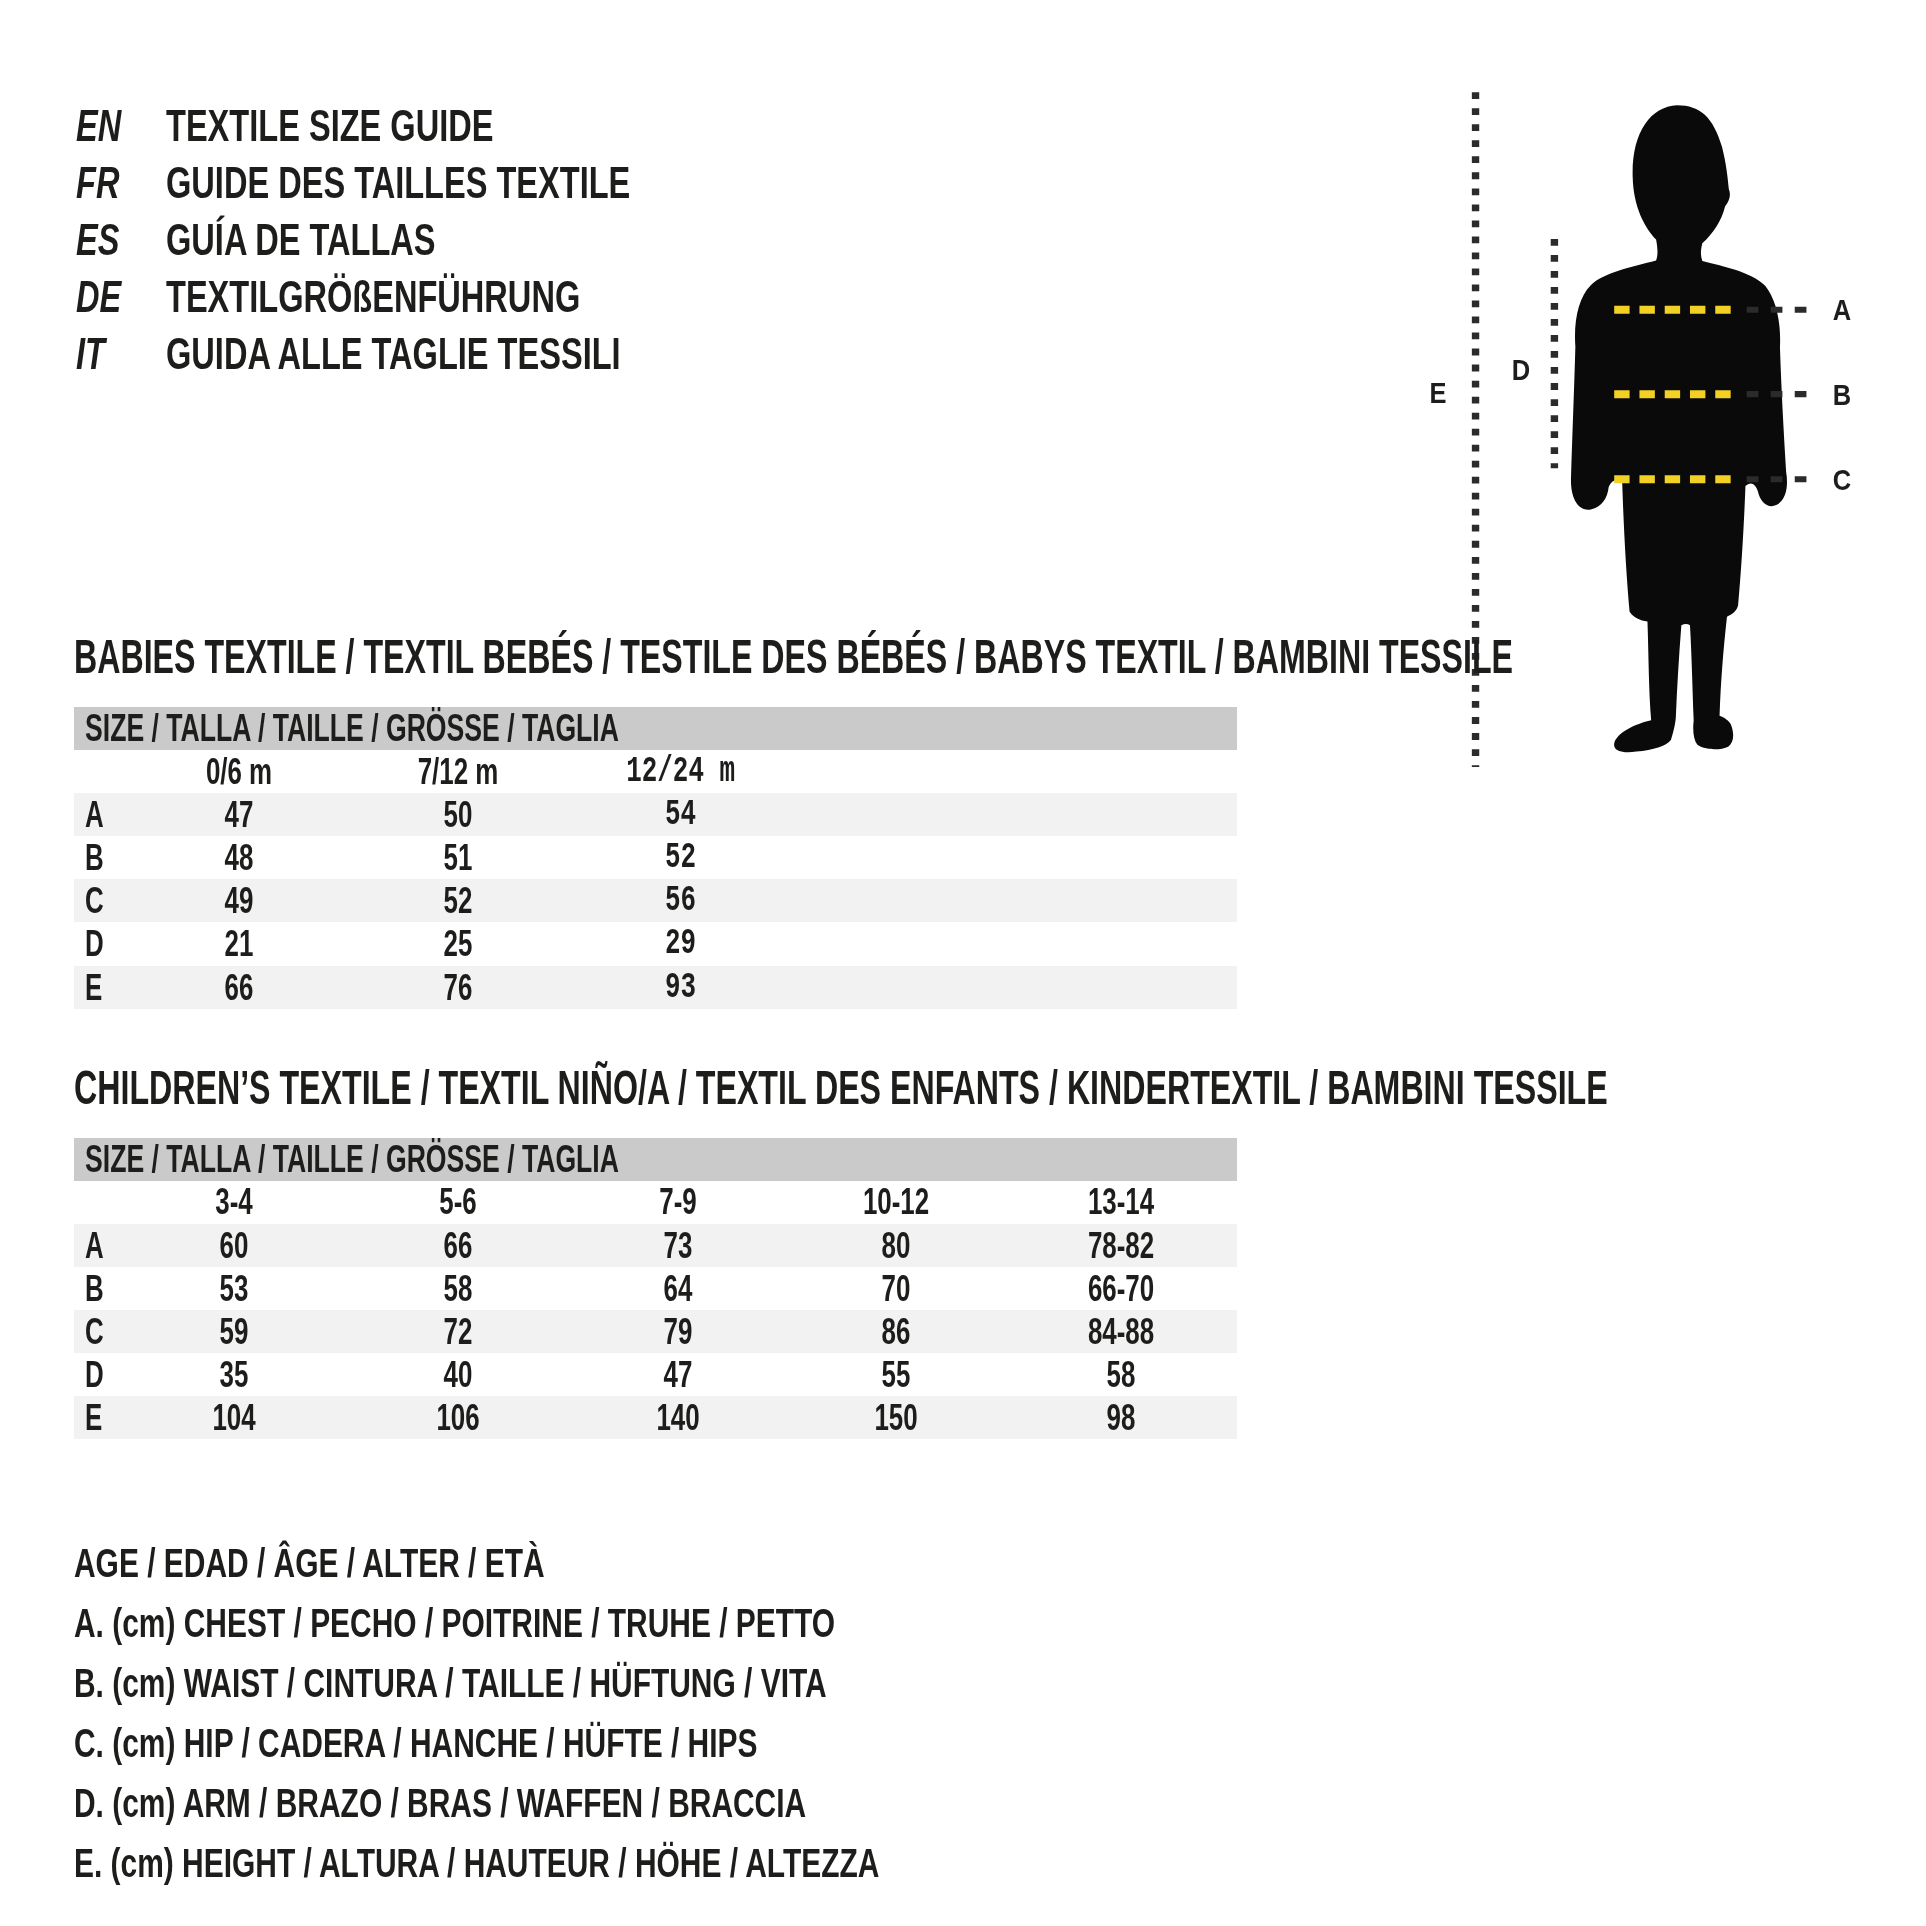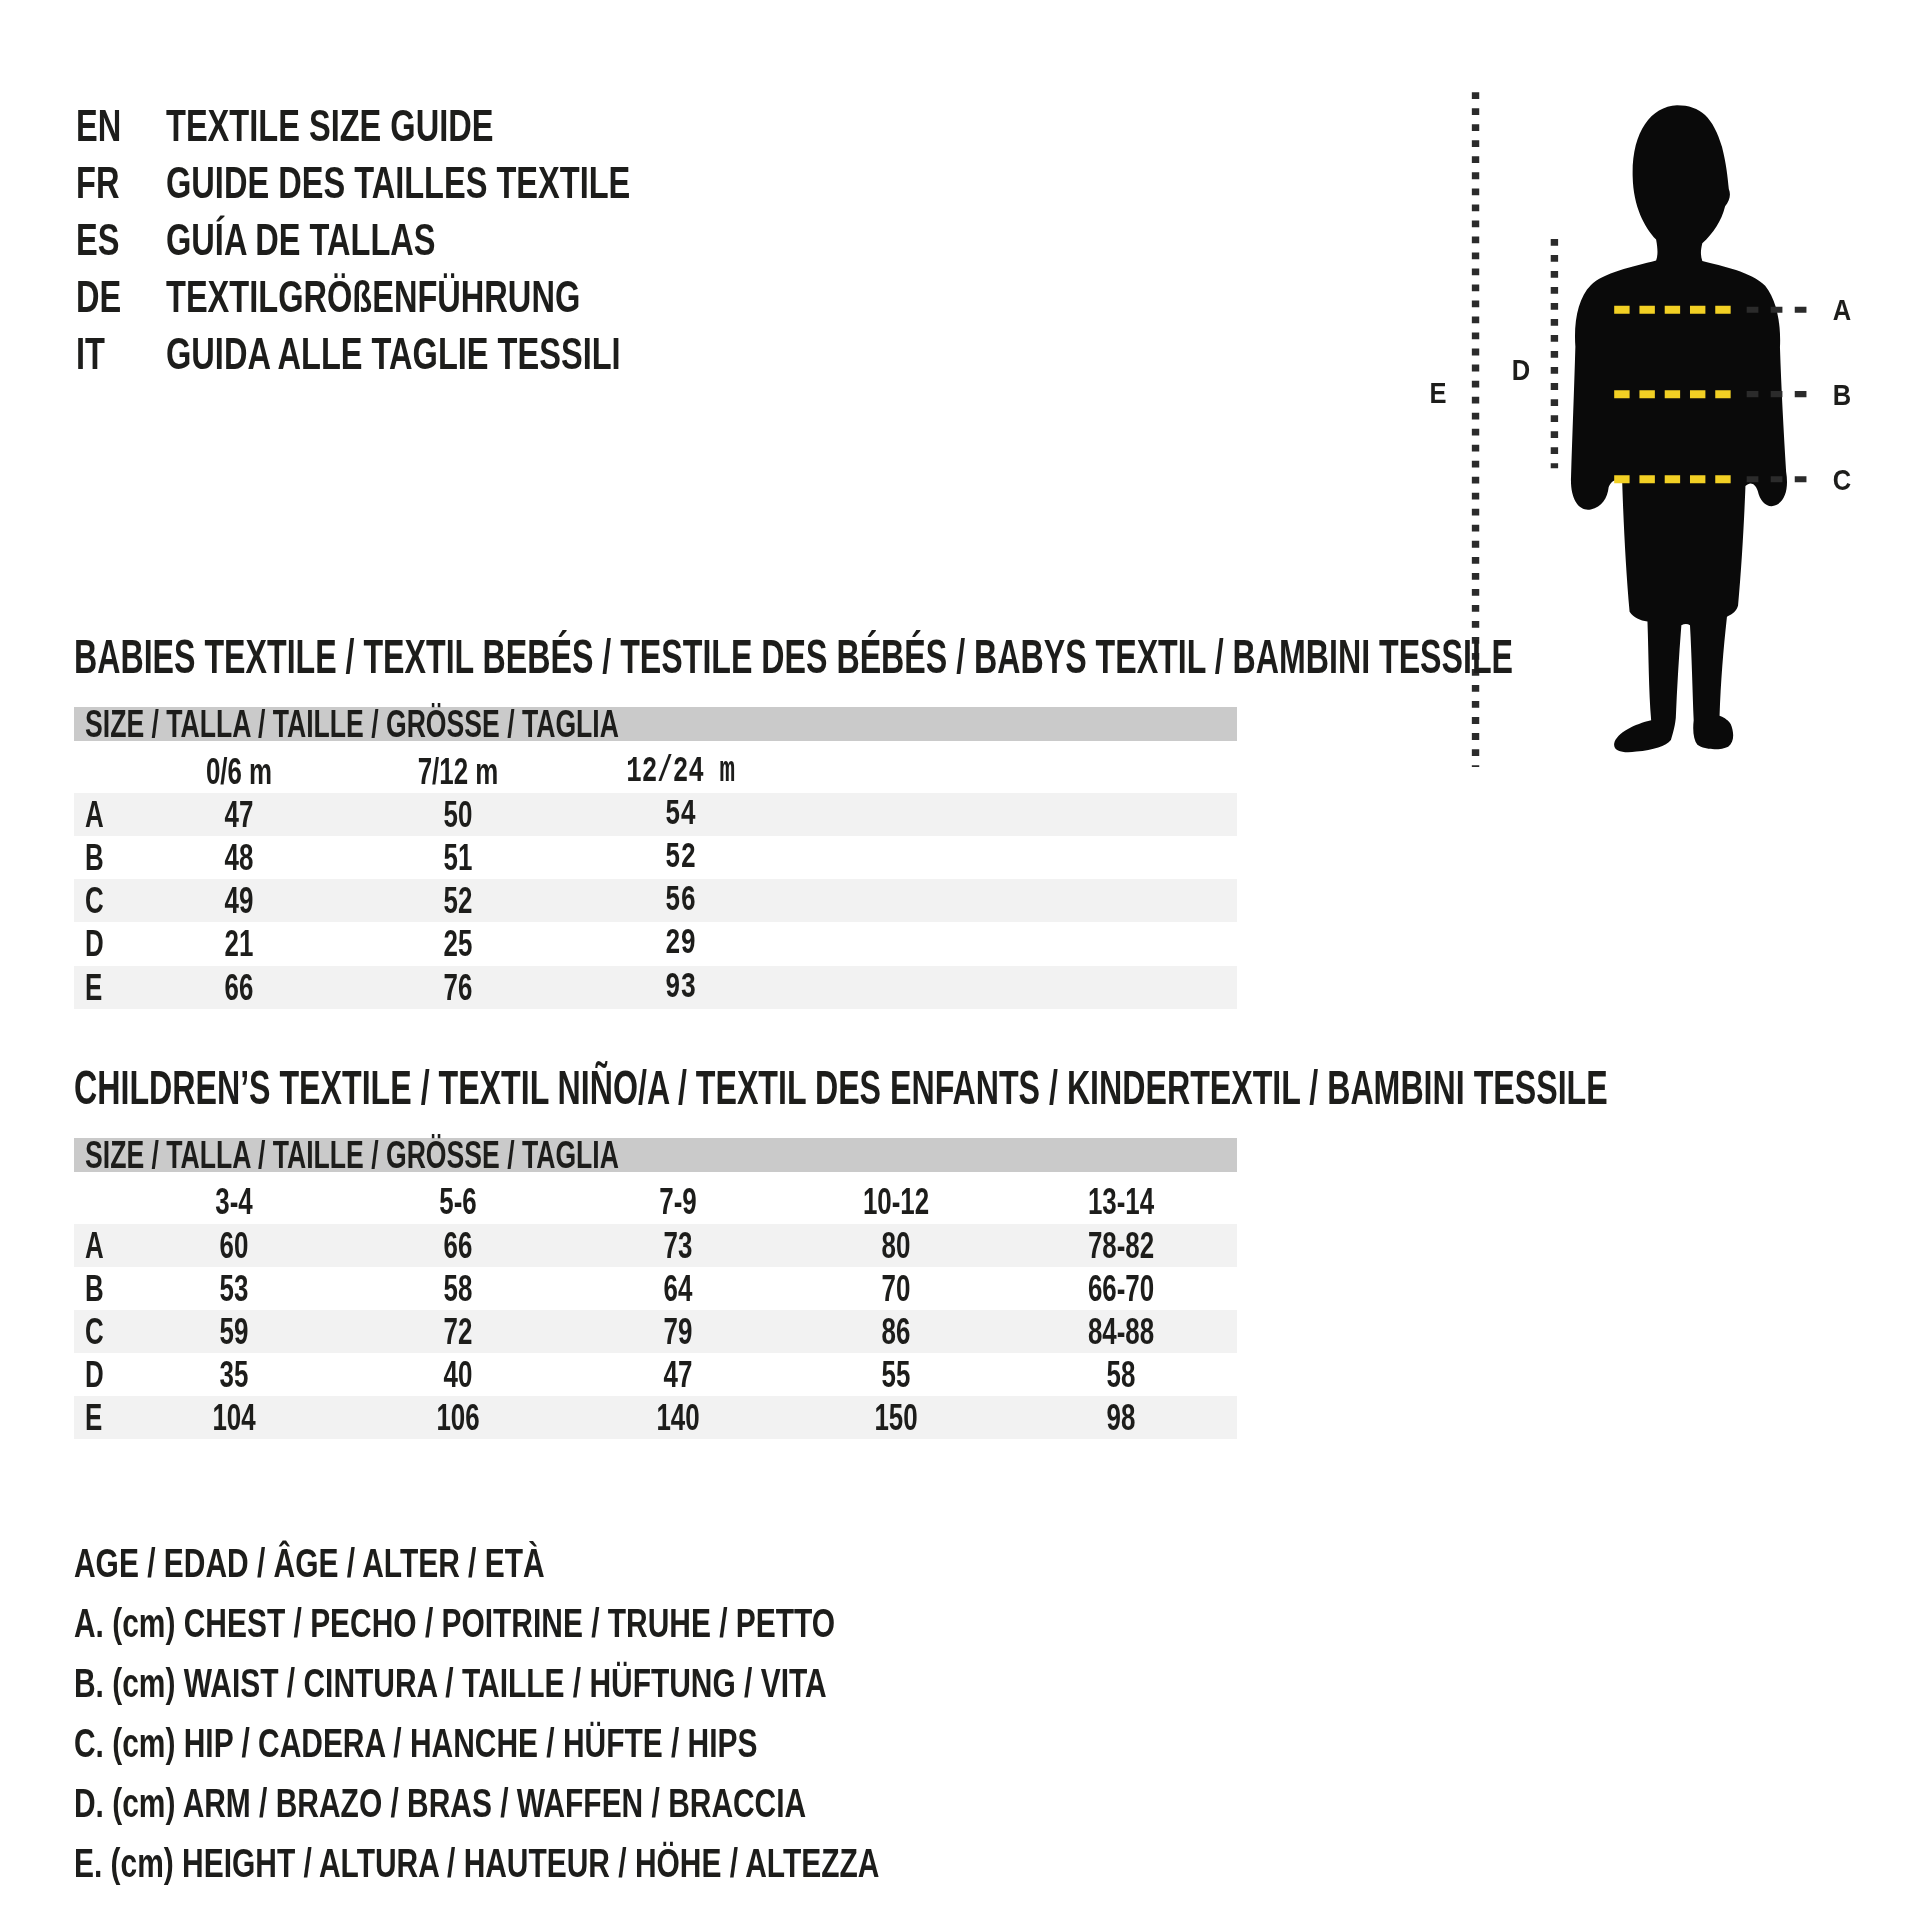--- a/index.html
+++ b/index.html
@@ -9,31 +9,31 @@
     color:var(--ink,#1d1d1b);
   }
   
   .tx{display:inline-block;white-space:nowrap;font-weight:700;
       transform:scaleX(var(--sx,.72));transform-origin:0 50%;}
   .tx.c{transform-origin:50% 50%;}
 
   
   .langs{position:absolute;left:76px;top:97px;}
   .lang-row{display:flex;height:57px;align-items:center;font-size:44px;}
-  .lang-code{width:90px;}
+  .lang-code{width:90px;font-style:italic;}
   .langs .tx{--sx:.74;}
 
   
   .section-title{position:absolute;left:74px;font-size:48px;line-height:54px;}
   .section-title .tx{--sx:.67;}
   .title-babies{top:630px;}
   .title-children{top:1061px;}
 
   
-  .size-bar{position:absolute;left:74px;width:1163px;height:34px;
+  .size-bar{position:absolute;left:74px;width:1163px;height:43px;
     background:var(--bar-gray,#cacaca);display:flex;align-items:center;
     padding-left:11px;box-sizing:border-box;font-size:38px;}
   .size-bar .tx{--sx:.70;}
   .bar-babies{top:707px;}
   .bar-children{top:1138px;}
 
   .colhead-row,.data-row{position:absolute;left:74px;width:1163px;height:43px;}
   .colhead-babies{top:750px;}
   .colhead-children{top:1180px;}
   .data-row{font-size:36px;}

